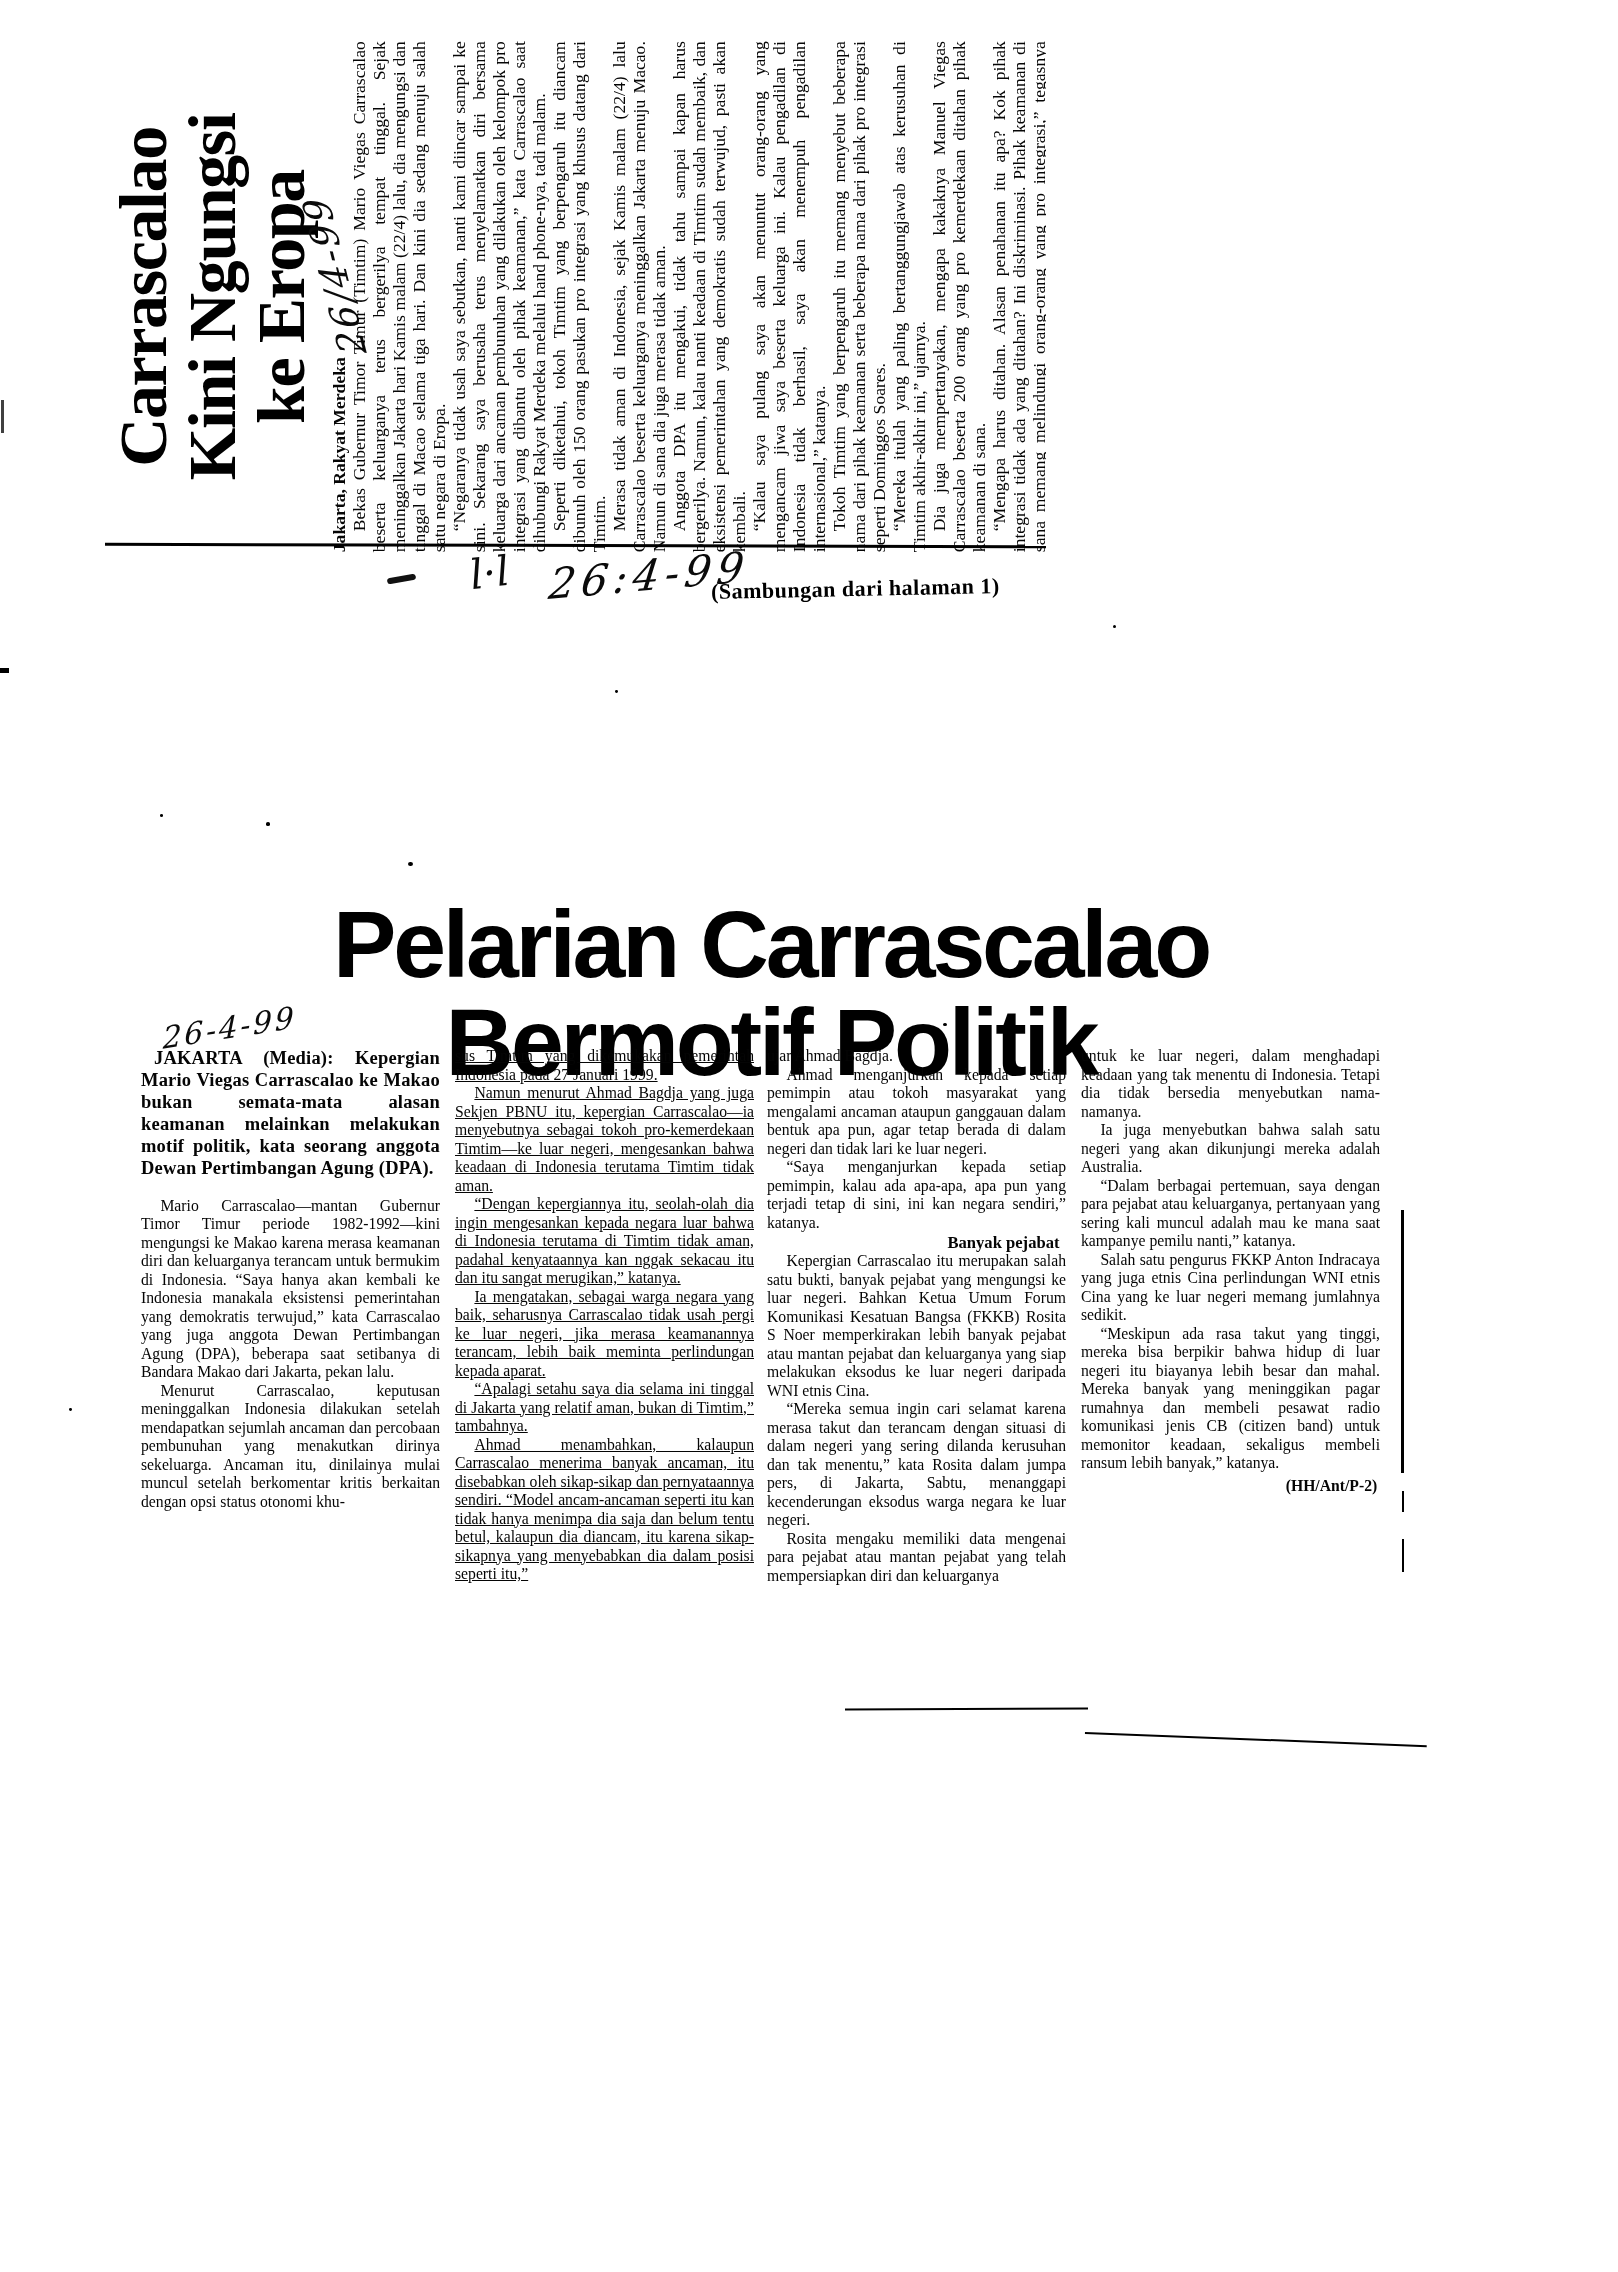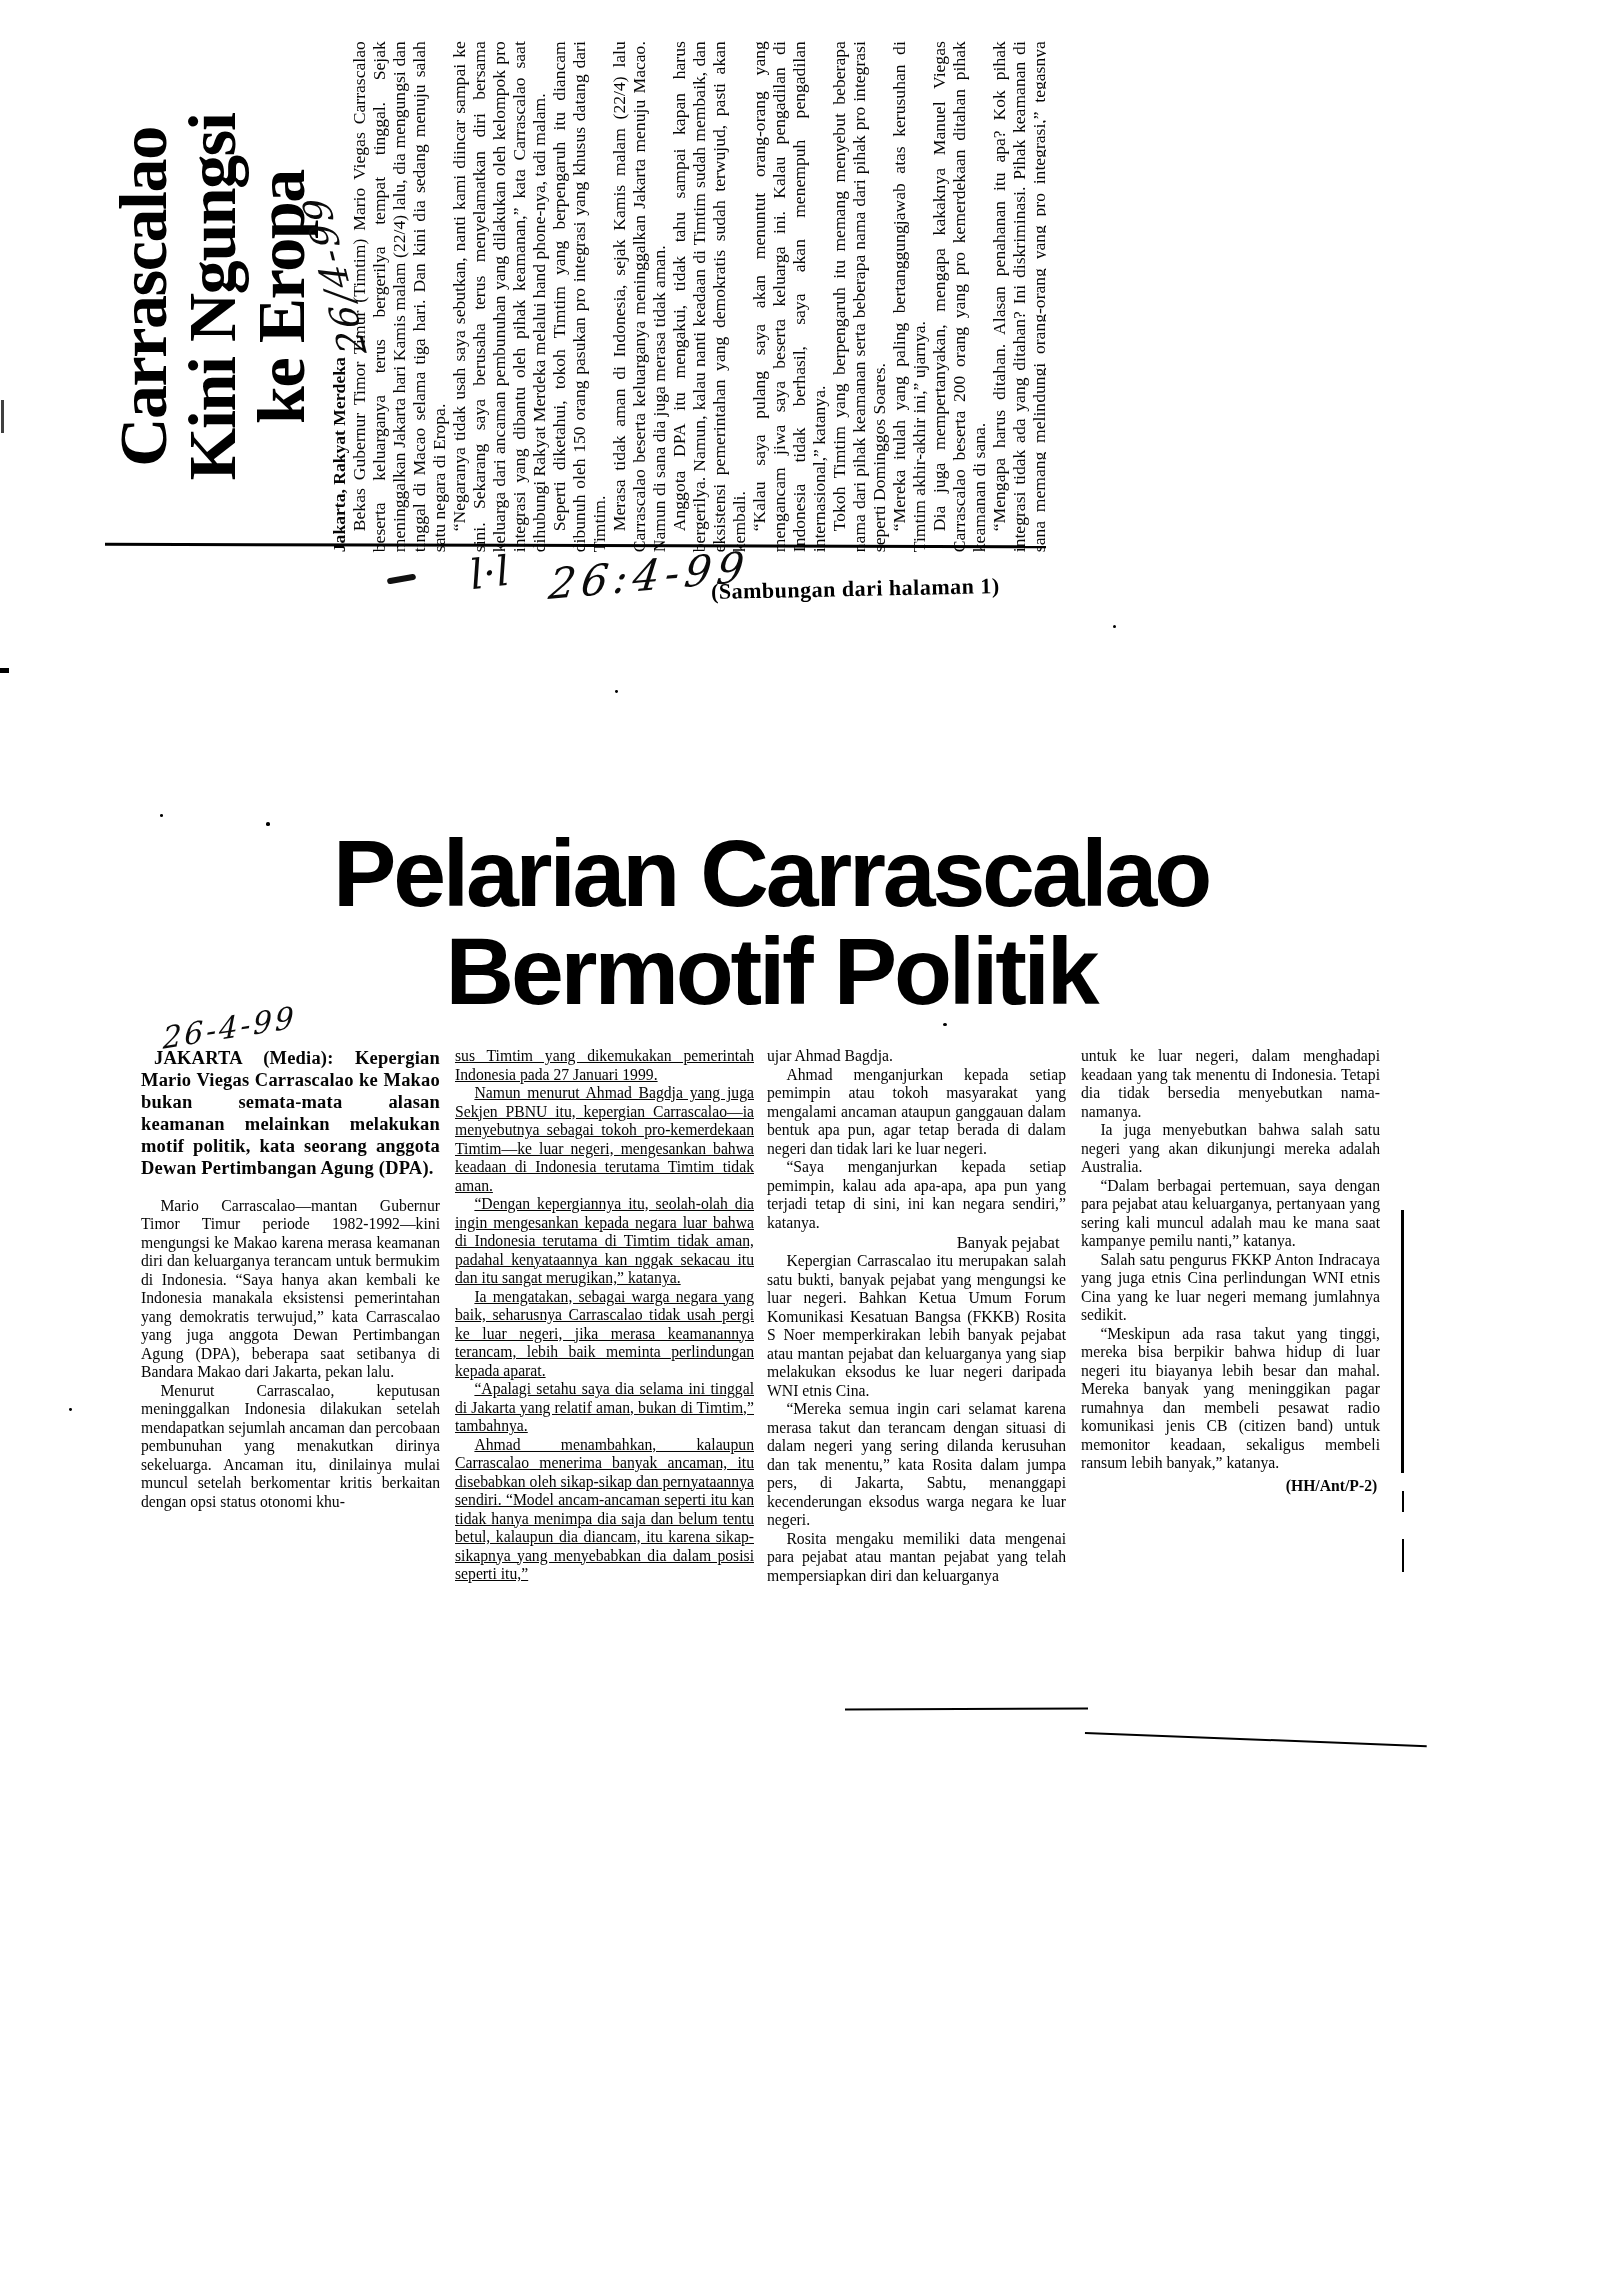--- a/index.html
+++ b/index.html
@@ -40,36 +40,36 @@
     left:549px;top:551px;font-size:42px;font-style:italic;letter-spacing:5.5px;
     font-family:"DejaVu Serif",serif;transform:rotate(-5deg) skewX(-12deg);white-space:nowrap;
   }
   #continuation{
     left:711px;top:576px;font-size:22px;font-weight:bold;letter-spacing:0.5px;
     transform:rotate(-1.2deg);white-space:nowrap;color:#000;
   }
 
   
   #main-headline{
-    left:129px;top:824px;width:1284px;text-align:center;color:#000;
+    left:129px;top:895px;width:1284px;text-align:center;color:#000;
     font-family:"Liberation Sans",sans-serif;font-weight:bold;
     font-size:95px;line-height:98px;letter-spacing:-3.2px;white-space:nowrap;
   }
   #main-date{
     left:162px;top:1010px;font-size:30px;font-style:italic;letter-spacing:2.8px;
     font-family:"DejaVu Serif",serif;transform:rotate(-9deg) skewX(-10deg);white-space:nowrap;
   }
   .col{top:1047px;width:299px;font-size:15.7px;line-height:18.5px;text-align:justify;color:#050505;}
   .col p{margin:0;text-indent:19.4px;}
   #col-1{left:141px;} #col-2{left:455px;text-decoration:underline;} #col-3{left:767px;} #col-4{left:1081px;}
   .lead{
     font-size:18.5px;line-height:22px;font-weight:bold;text-indent:13px !important;
     margin-bottom:17.6px !important;letter-spacing:0.2px;
   }
-  .subhead{font-weight:normal;text-align:right;text-indent:0 !important;padding-right:6.5px;font-size:16.6px;margin-top:1.8px !important;}
+  .subhead{font-weight:bold;text-align:right;text-indent:0 !important;padding-right:6.5px;font-size:16.6px;margin-top:1.8px !important;}
   .credit{font-weight:bold;text-align:right;text-indent:0 !important;padding-right:2.8px;margin-top:4.6px !important;}
 
   #col-rule{left:1401px;top:1210px;width:2.8px;height:263px;background:#000;}
   #col-rule-t1{left:1402px;top:1491px;width:2.3px;height:21px;background:#000;}
   #col-rule-t2{left:1402px;top:1539px;width:2.3px;height:33px;background:#000;}
   #hline{left:845px;top:1708px;width:243px;height:2.3px;background:#000;transform:rotate(-0.2deg);}
   #dline{left:1085px;top:1732px;width:342px;height:1.8px;background:#000;transform-origin:0 0;transform:rotate(2.2deg);}
   #margin-tick{left:0;top:668px;width:9.2px;height:4.6px;background:#000;}
   #margin-tick2{left:0.9px;top:400px;width:2.8px;height:33px;background:#000;opacity:.75;}
 

